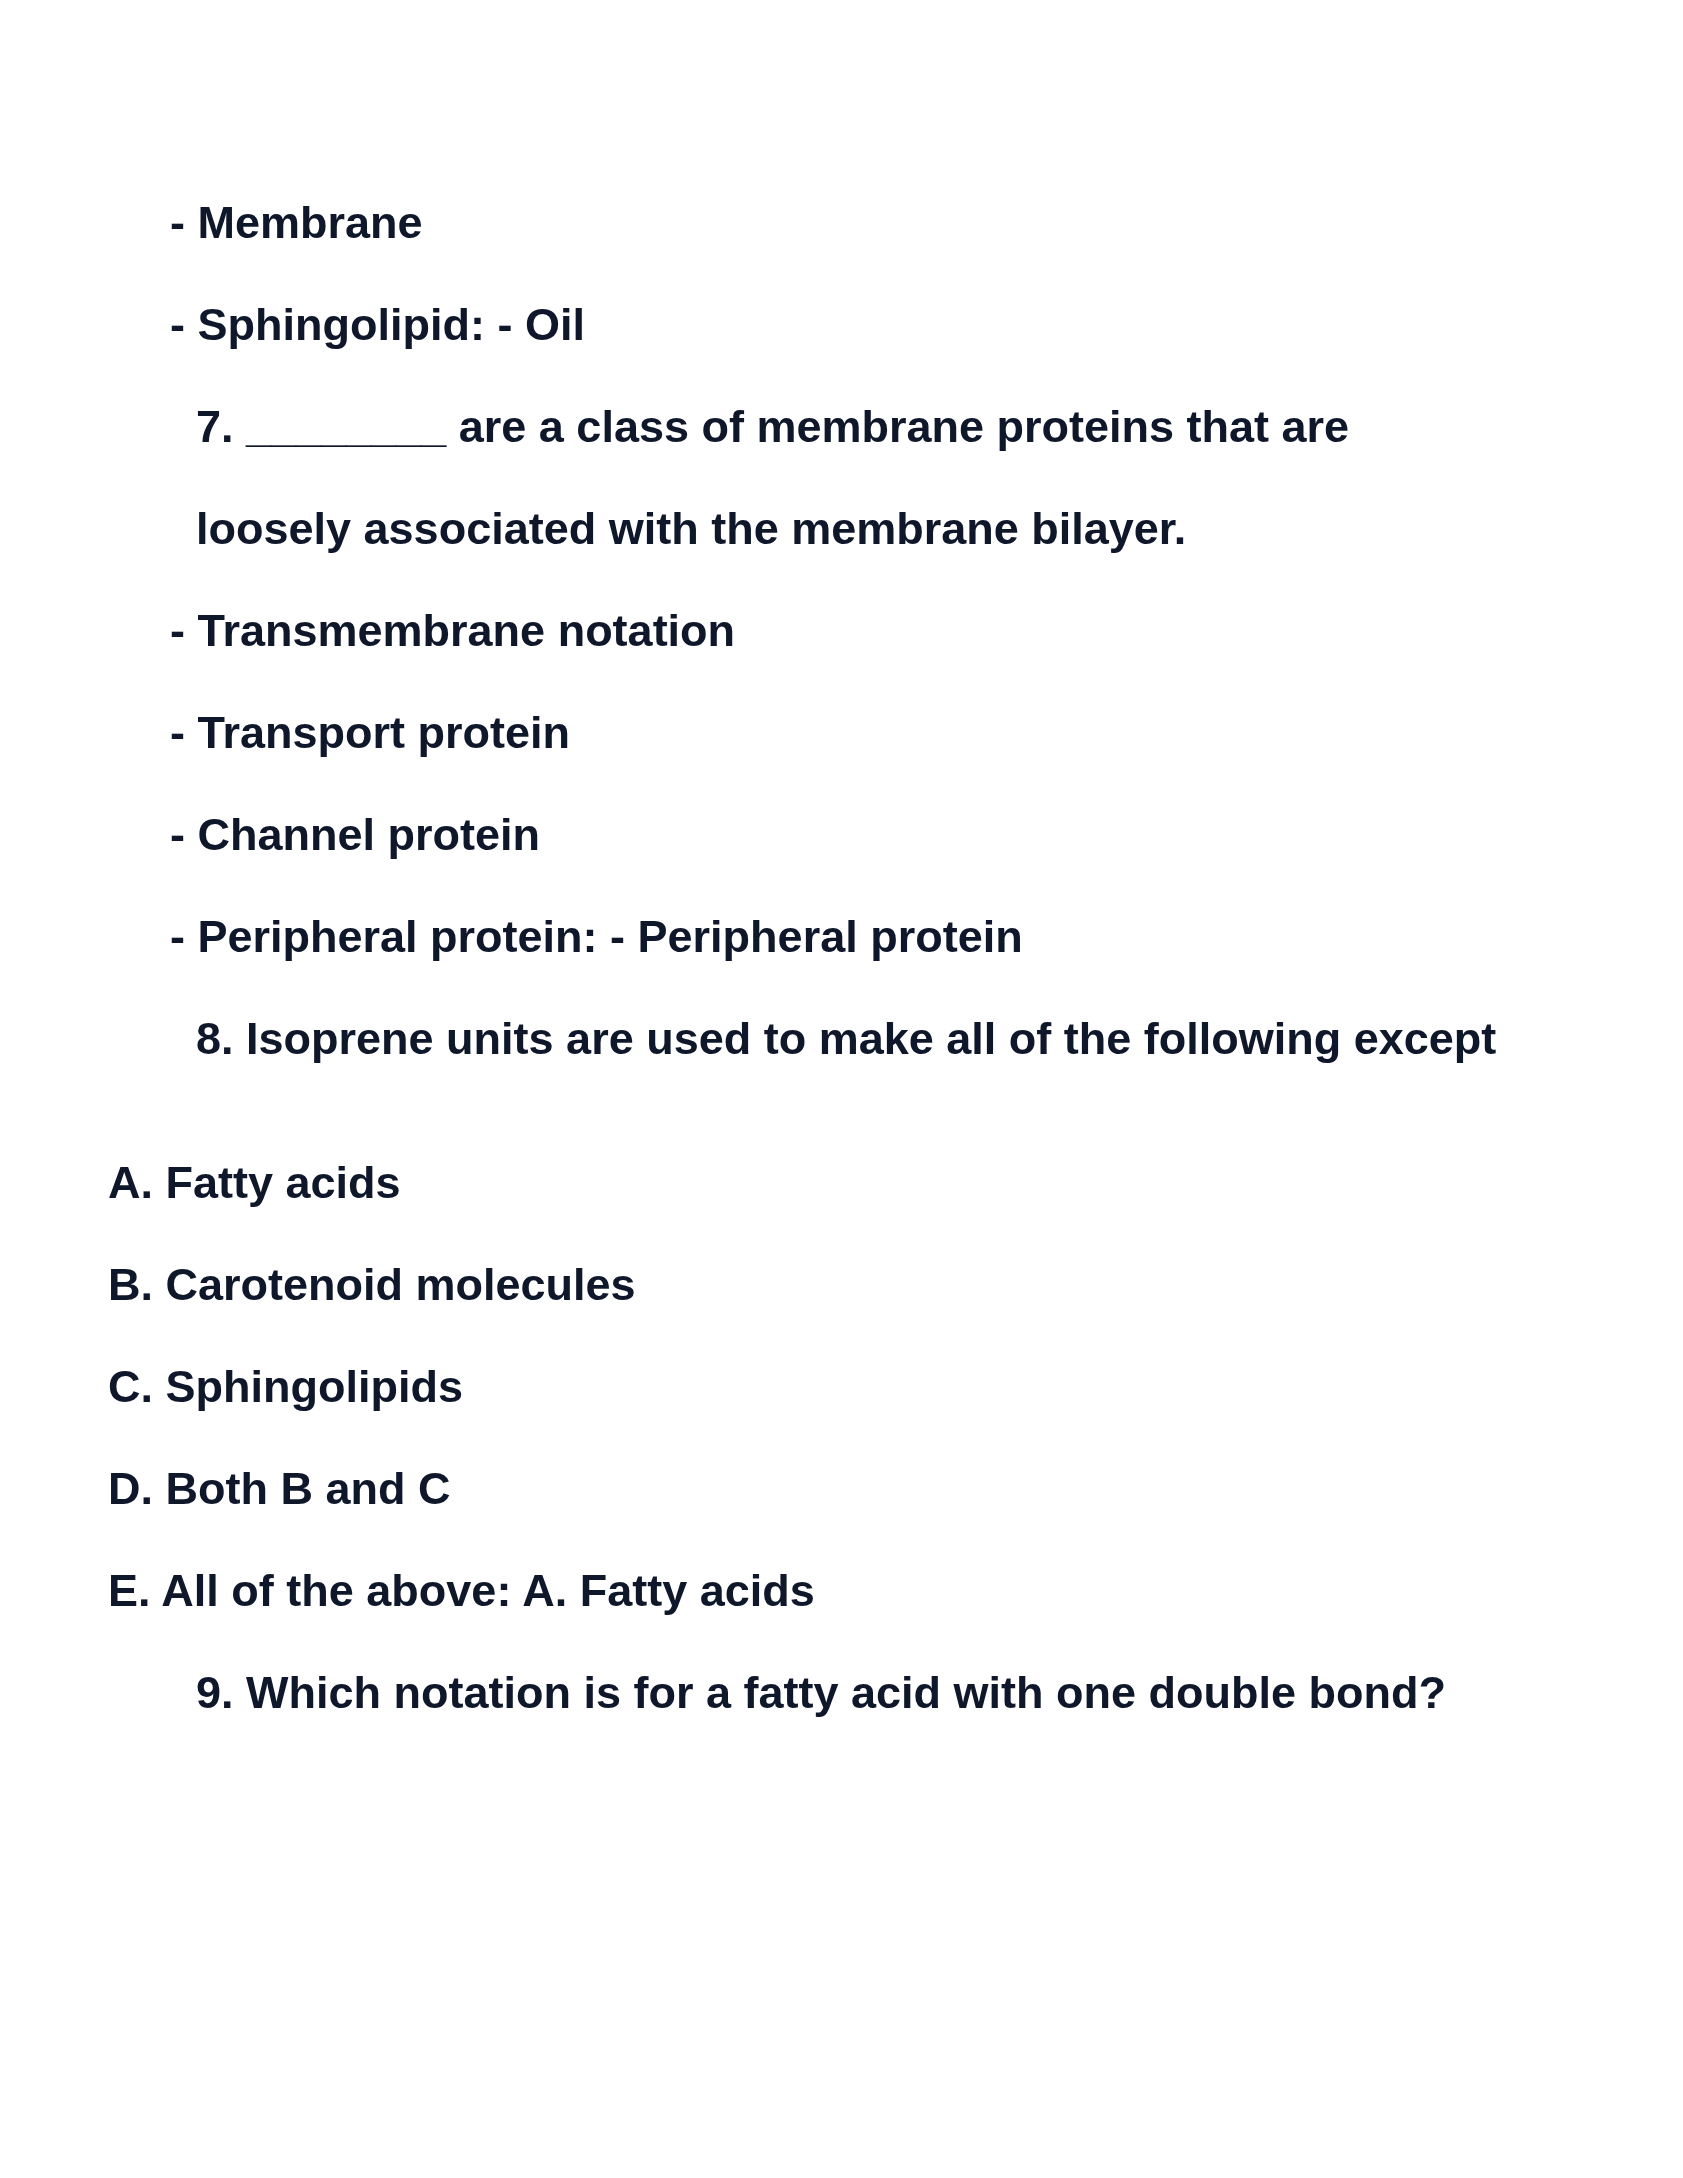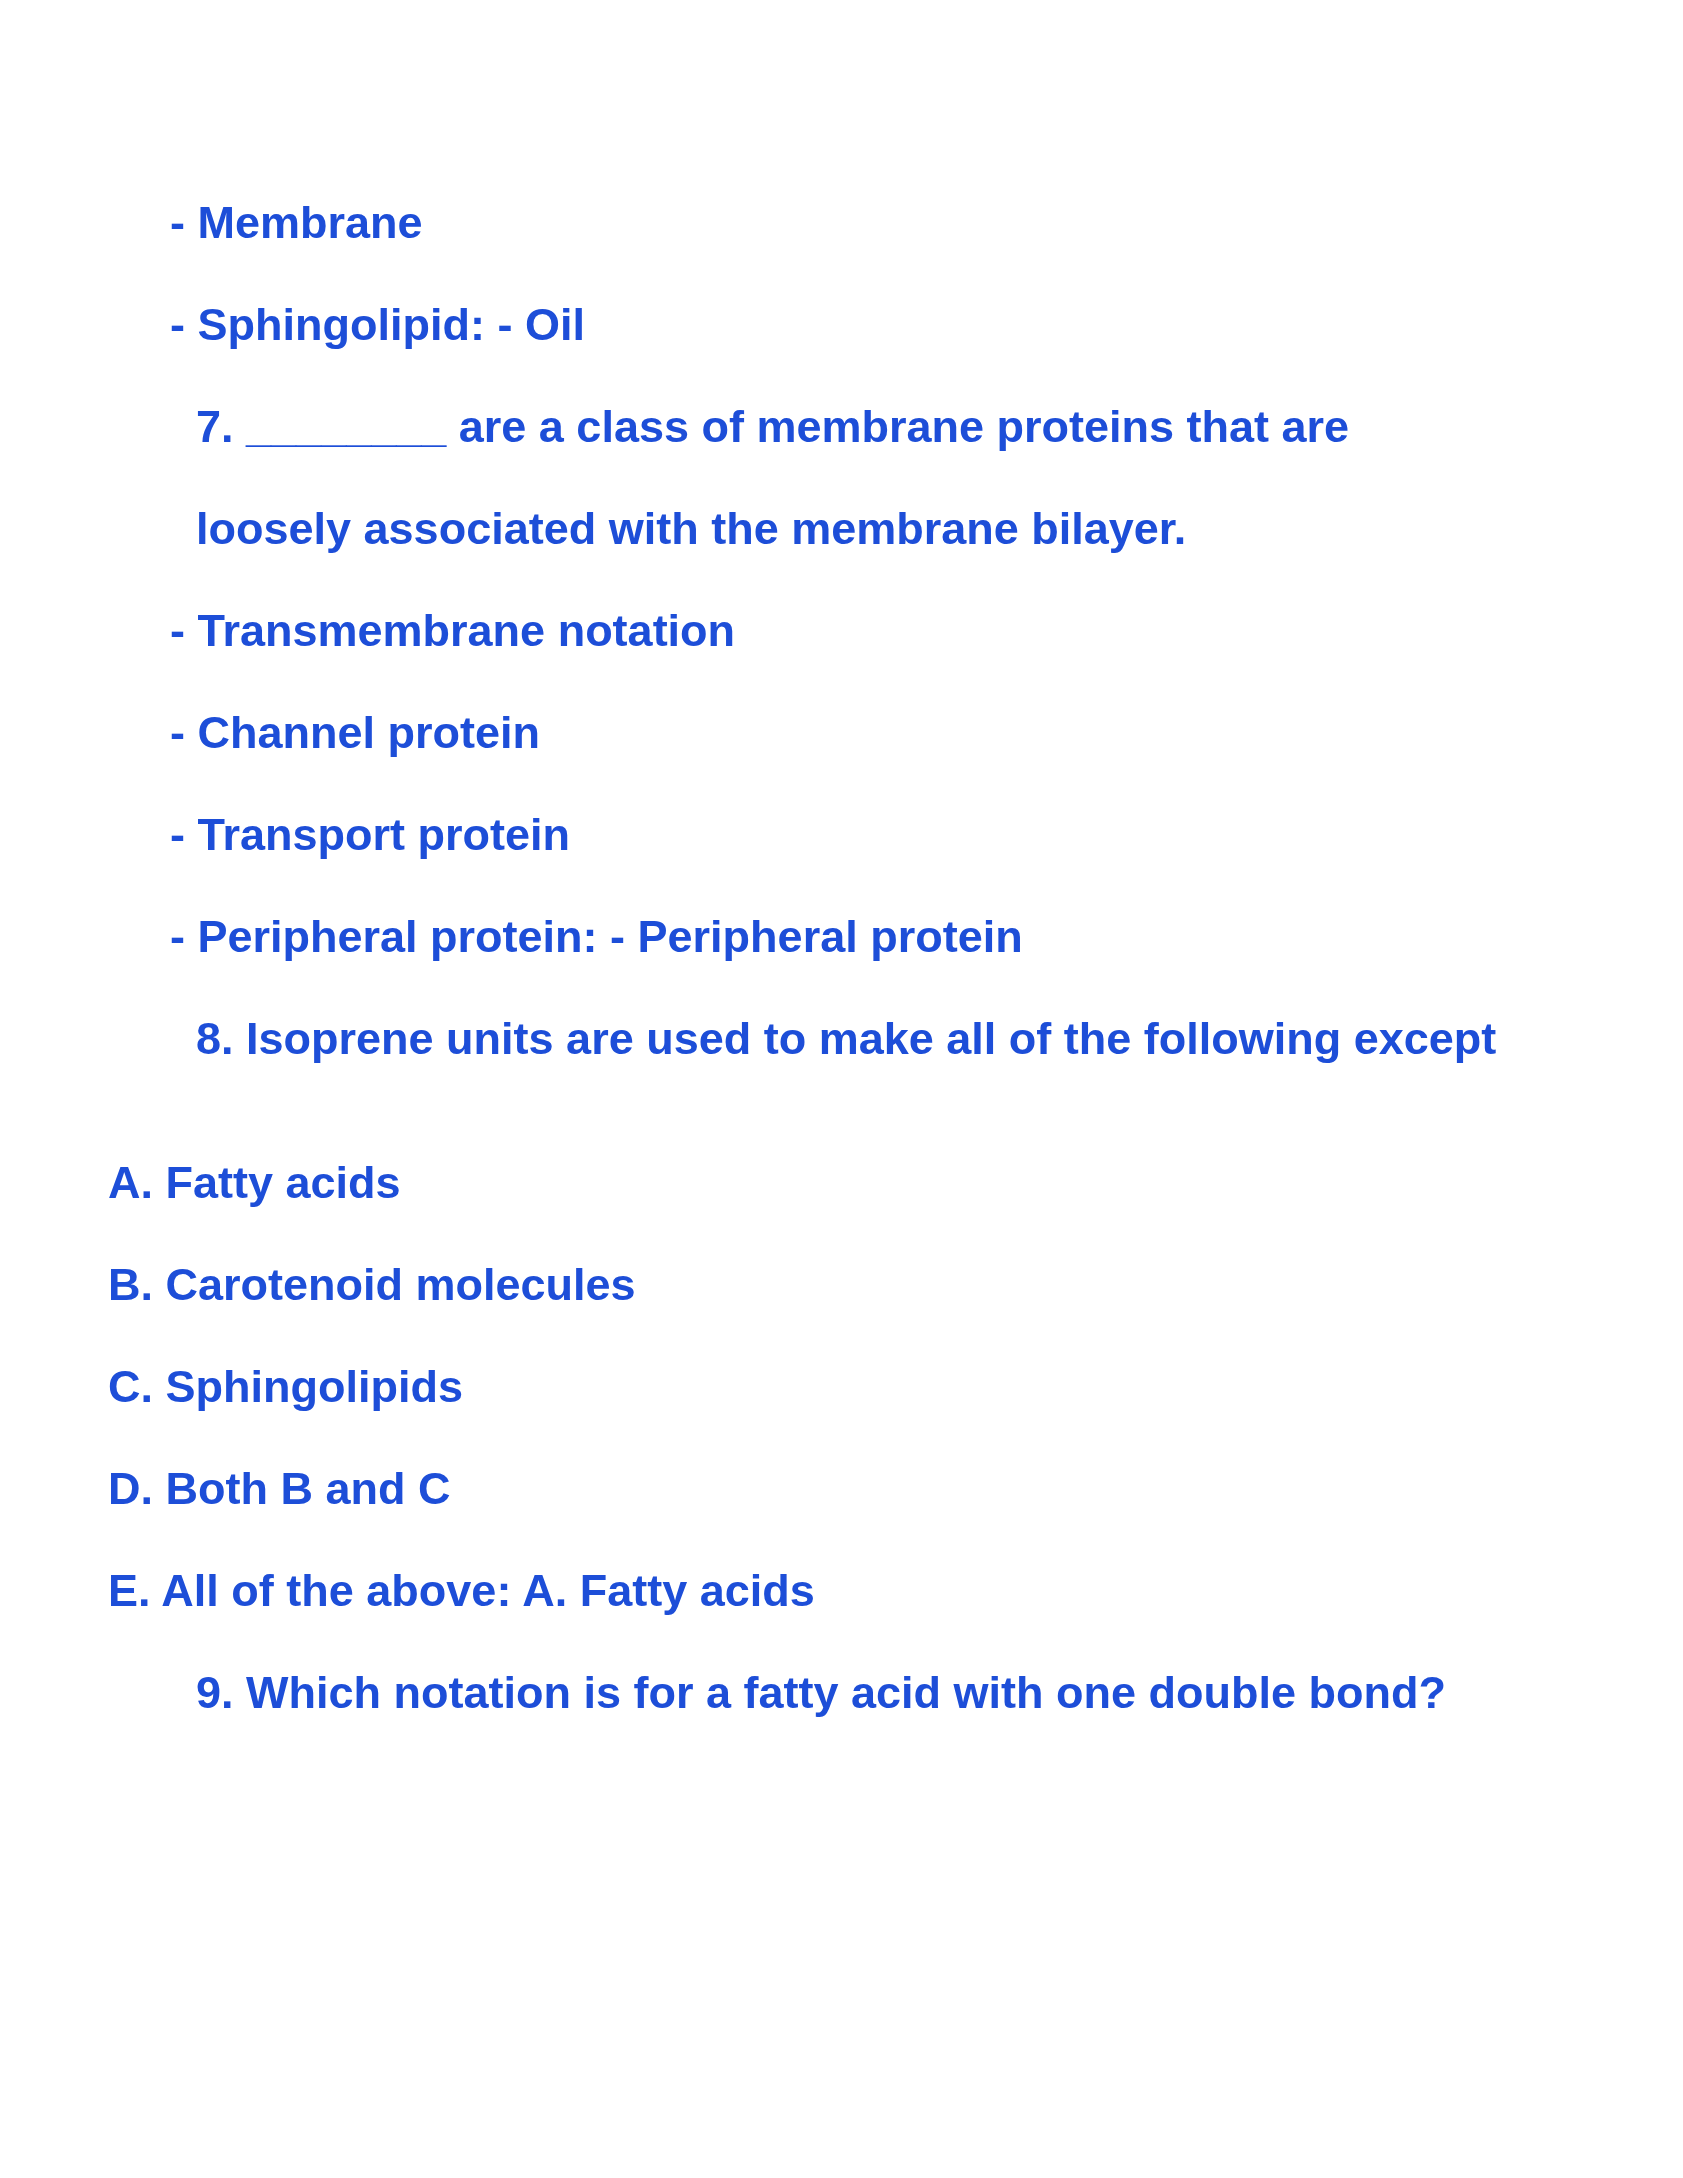--- a/index.html
+++ b/index.html
@@ -18,42 +18,42 @@
   .content {
     position: absolute;
     top: 172px;
     left: 0;
     width: 1683px;
   }
   .line {
     height: 102px;
     line-height: 102px;
     font-size: 45px;
-    color: #1d4ed8;
+    color: #0f172a;
     white-space: pre;
   }
   .indent-bullet   { padding-left: 170px; }
   .indent-numbered { padding-left: 196px; }
   .indent-option   { padding-left: 108px; }
   .extra-gap       { margin-top: 42px; }
   .seg-bold    { font-weight: 700; }
   .seg-regular { font-weight: 700; text-align: center; }
 </style>
 </head>
 <body>
 
 <div class="page">
   <div class="content" id="doc-content">
       <div class="line indent-bullet"><span class="seg-bold">- Membrane</span></div>
       <div class="line indent-bullet"><span class="seg-bold">- Sphingolipid:</span><span class="seg-regular"> - Oil</span></div>
       <div class="line indent-numbered"><span class="seg-regular">7. </span><span class="seg-bold">________ are a class of membrane proteins that are</span></div>
       <div class="line indent-numbered"><span class="seg-bold">loosely associated with the membrane bilayer.</span></div>
       <div class="line indent-bullet"><span class="seg-bold">- Transmembrane notation</span></div>
+      <div class="line indent-bullet"><span class="seg-bold">- Transport protein</span></div>
       <div class="line indent-bullet"><span class="seg-bold">- Channel protein</span></div>
-      <div class="line indent-bullet"><span class="seg-bold">- Transport protein</span></div>
       <div class="line indent-bullet"><span class="seg-bold">- Peripheral protein:</span><span class="seg-regular"> - Peripheral protein</span></div>
       <div class="line indent-numbered"><span class="seg-regular">8. </span><span class="seg-bold">Isoprene units are used to make all of the following except</span></div>
       <div class="line indent-option extra-gap"><span class="seg-bold">A. Fatty acids</span></div>
       <div class="line indent-option"><span class="seg-bold">B. Carotenoid molecules</span></div>
       <div class="line indent-option"><span class="seg-bold">C. Sphingolipids</span></div>
       <div class="line indent-option"><span class="seg-bold">D. Both B and C</span></div>
       <div class="line indent-option"><span class="seg-bold">E. All of the above:</span><span class="seg-regular"> A. Fatty acids</span></div>
       <div class="line indent-numbered"><span class="seg-regular">9. </span><span class="seg-bold">Which notation is for a fatty acid with one double bond?</span></div>
     </div>
 </div>

